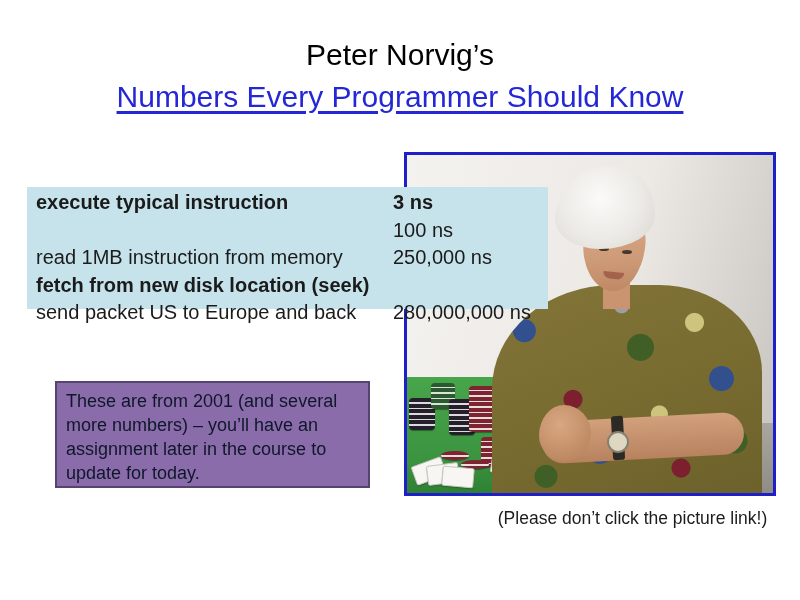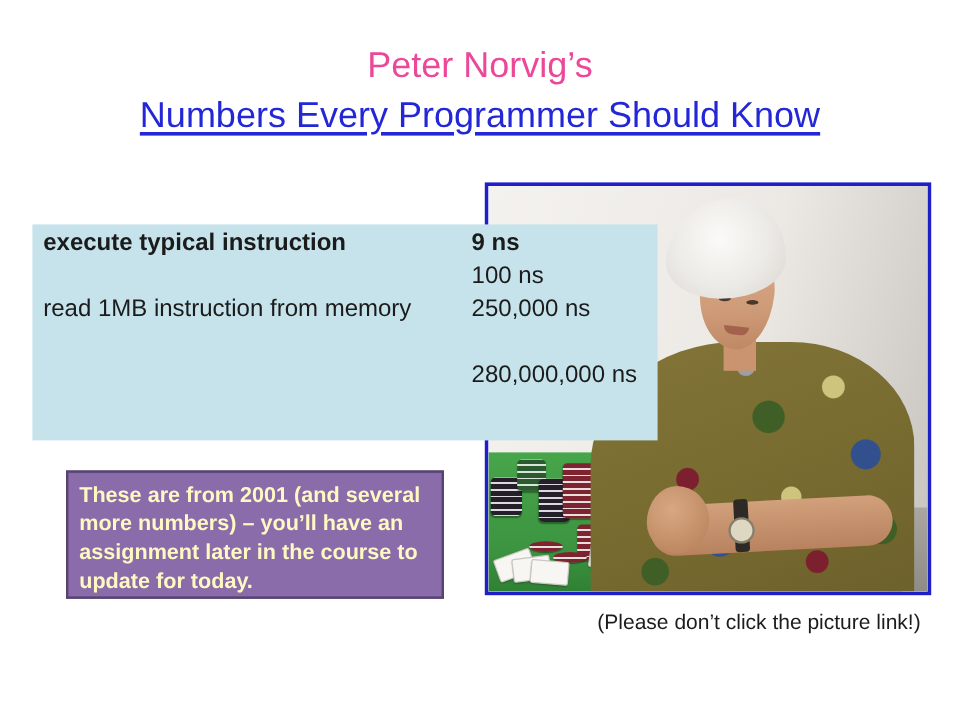--- a/index.html
+++ b/index.html
@@ -3,21 +3,21 @@
 <meta charset="utf-8">
 <style>
   html,body{margin:0;padding:0;background:#ffffff;}
   body{width:800px;height:600px;position:relative;overflow:hidden;
        font-family:"Liberation Sans",sans-serif;color:#1f1f1f;}
 
   .slide{position:absolute;inset:0;background:#ffffff;}
 
   
   .title{position:absolute;top:36px;left:0;width:800px;text-align:center;
-         font-size:30px;line-height:38px;color:#ec4899;}
+         font-size:30px;line-height:38px;color:#000000;}
   .title-link{position:absolute;top:78px;left:0;width:800px;text-align:center;
          font-size:30px;line-height:38px;color:#2427d6;text-decoration:underline;
          text-underline-offset:4px;cursor:pointer;display:block;}
 
   
   .photo{position:absolute;left:404px;top:152px;width:366px;height:338px;
          border:3px solid #1f1fca;z-index:1;overflow:hidden;cursor:pointer;}
   .wall{position:absolute;inset:0;
         background:linear-gradient(105deg,#f4f2ef 0%,#ece9e5 55%,#c6c3bf 100%);}
   .ptable{position:absolute;left:0;top:222px;width:345px;height:116px;
@@ -63,33 +63,33 @@
         border-radius:21px;transform:rotate(-3deg);}
   .fist{position:absolute;left:132px;top:250px;width:52px;height:56px;
         background:radial-gradient(circle at 40% 35%,#d8a882 0%,#bb8660 80%);
         border-radius:48% 52% 50% 50%/55% 50% 50% 45%;}
   .strap{position:absolute;left:205px;top:261px;width:12px;height:44px;
         background:#2d2a26;transform:rotate(-3deg);border-radius:3px;}
   .watchface{position:absolute;left:200px;top:276px;width:18px;height:18px;
         background:#ded8c2;border:2px solid #86806f;border-radius:50%;}
 
   
-  .latency{position:absolute;left:27px;top:187px;width:521px;height:180px;
+  .latency{position:absolute;left:27px;top:187px;width:521px;height:122px;
         background:#c6e3ec;z-index:2;padding:0;box-sizing:border-box;}
   .lrow{position:relative;height:27.5px;line-height:27.5px;font-size:20px;
         color:#1b1b1b;white-space:nowrap;}
   .lrow:first-child{margin-top:2px;}
   .llabel{position:absolute;left:9px;}
   .lvalue{position:absolute;left:366px;}
   .lrow.bold{font-weight:bold;}
 
   
-  .note{position:absolute;left:55px;top:392px;width:315px;height:107px;
+  .note{position:absolute;left:55px;top:381px;width:315px;height:107px;
         box-sizing:border-box;background:#8a6caa;border:2px solid #564370;
-        color:#fef9c3;font-size:18px;line-height:24px;padding:6px 9px;z-index:2;font-weight:bold;}
+        color:#0f172a;font-size:18px;line-height:24px;padding:6px 9px;z-index:2;}
 
   
   .caption{position:absolute;left:460px;top:508px;width:345px;text-align:center;
         font-size:17.5px;color:#1c1c1c;}
 </style>
 </head>
 <body>
 
 <div class="slide">
 
@@ -128,32 +128,34 @@
     <div class="face"></div>
     <div class="eye" style="left:192px;top:92px;"></div>
     <div class="eye" style="left:215px;top:95px;"></div>
     <div class="mouth"></div>
     <div class="hair"></div>
   </div>
 
   <div class="latency">
     <div class="lrow bold">
       <span class="llabel">execute typical instruction</span>
-      <span class="lvalue">9 ns</span>
+      <span class="lvalue">3 ns</span>
     </div>
     <div class="lrow">
       <span class="lvalue">100 ns</span>
     </div>
     <div class="lrow">
       <span class="llabel">read 1MB instruction from memory</span>
       <span class="lvalue">250,000 ns</span>
     </div>
     <div class="lrow bold">
+      <span class="llabel">fetch from new disk location (seek)</span>
     </div>
     <div class="lrow">
+      <span class="llabel">send packet US to Europe and back</span>
       <span class="lvalue">280,000,000 ns</span>
     </div>
   </div>
 
   <div class="note">
     <span>These are from 2001 (and several more numbers) – you’ll have an assignment later in the course to update for today.</span>
   </div>
 
   <div class="caption">(Please don’t click the picture link!)</div>
 

